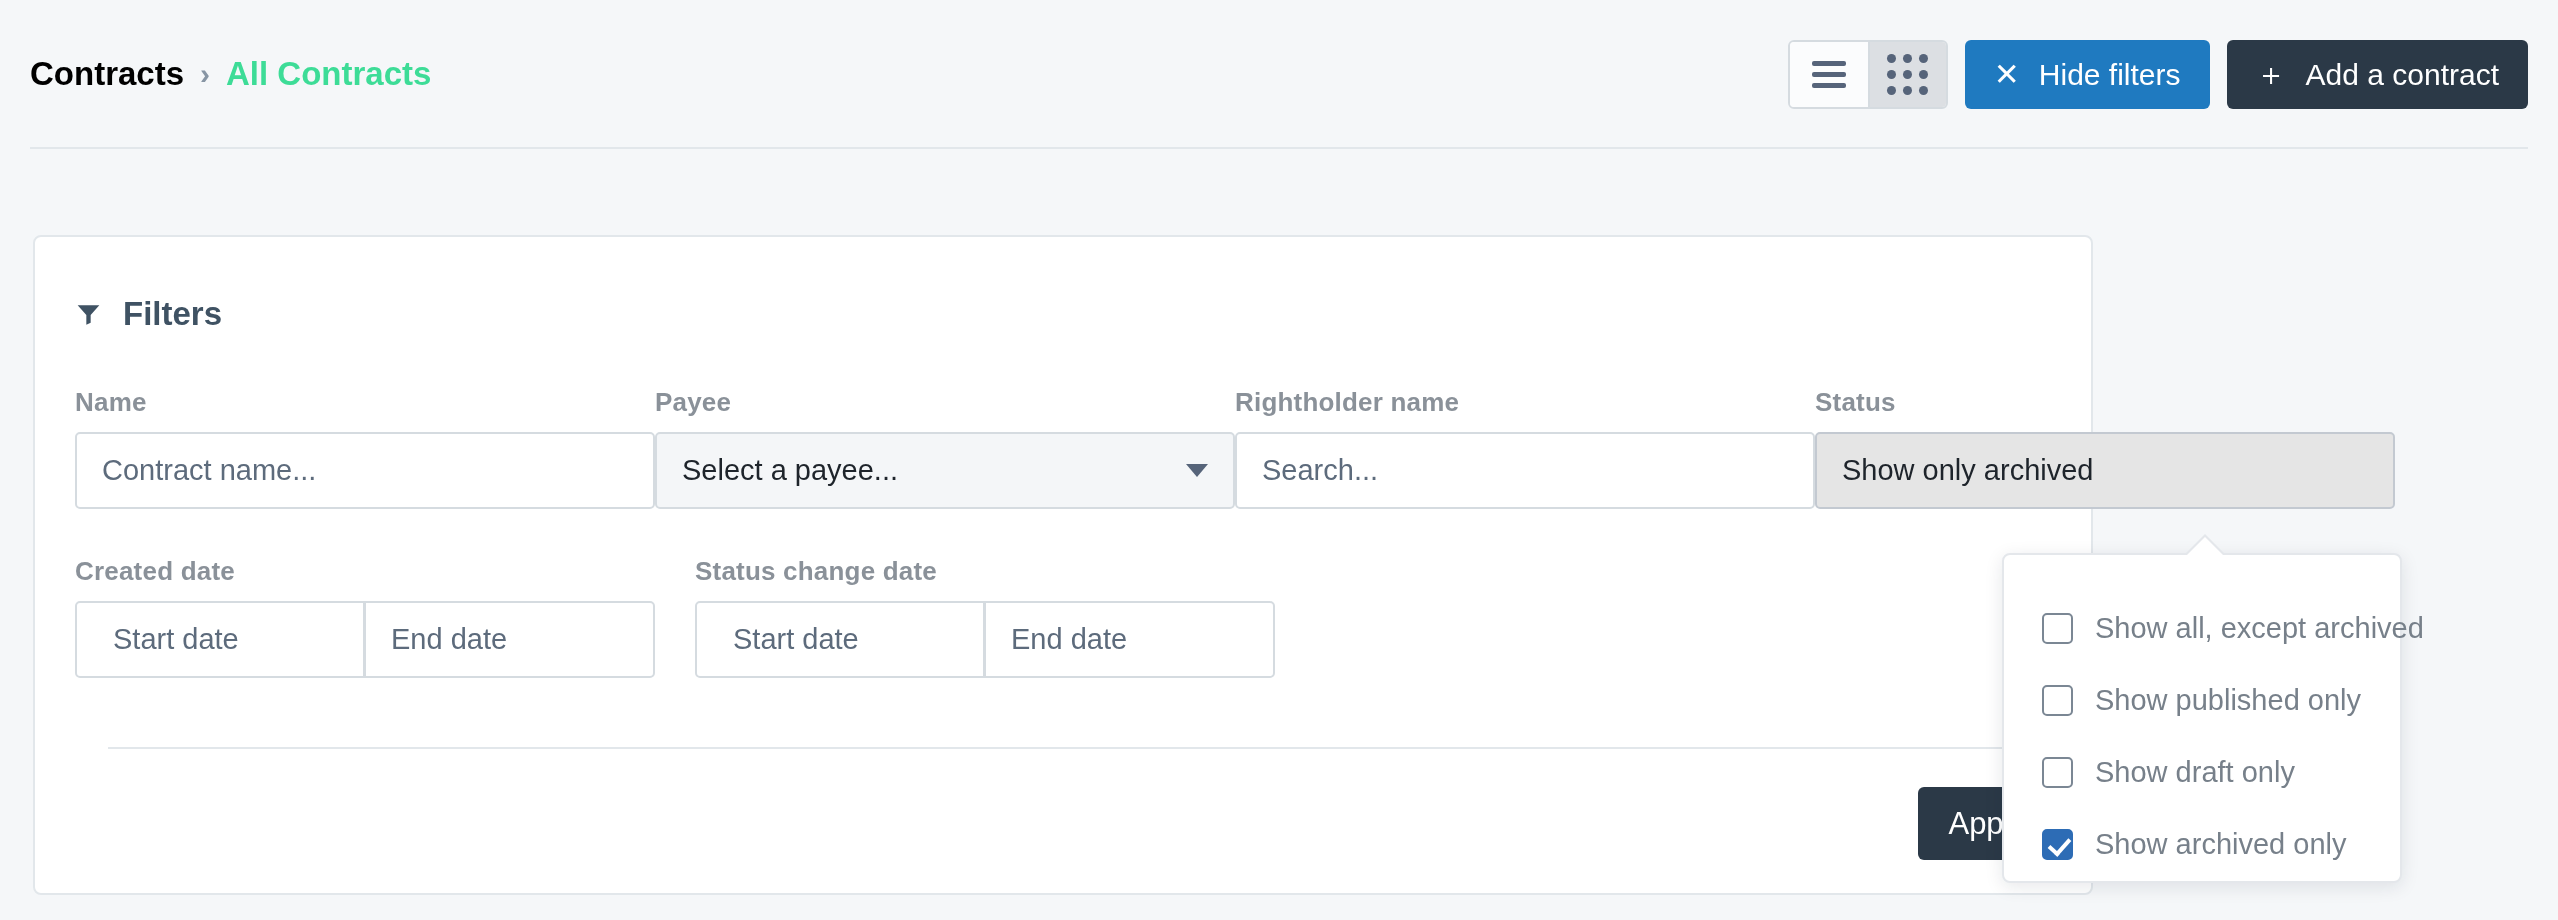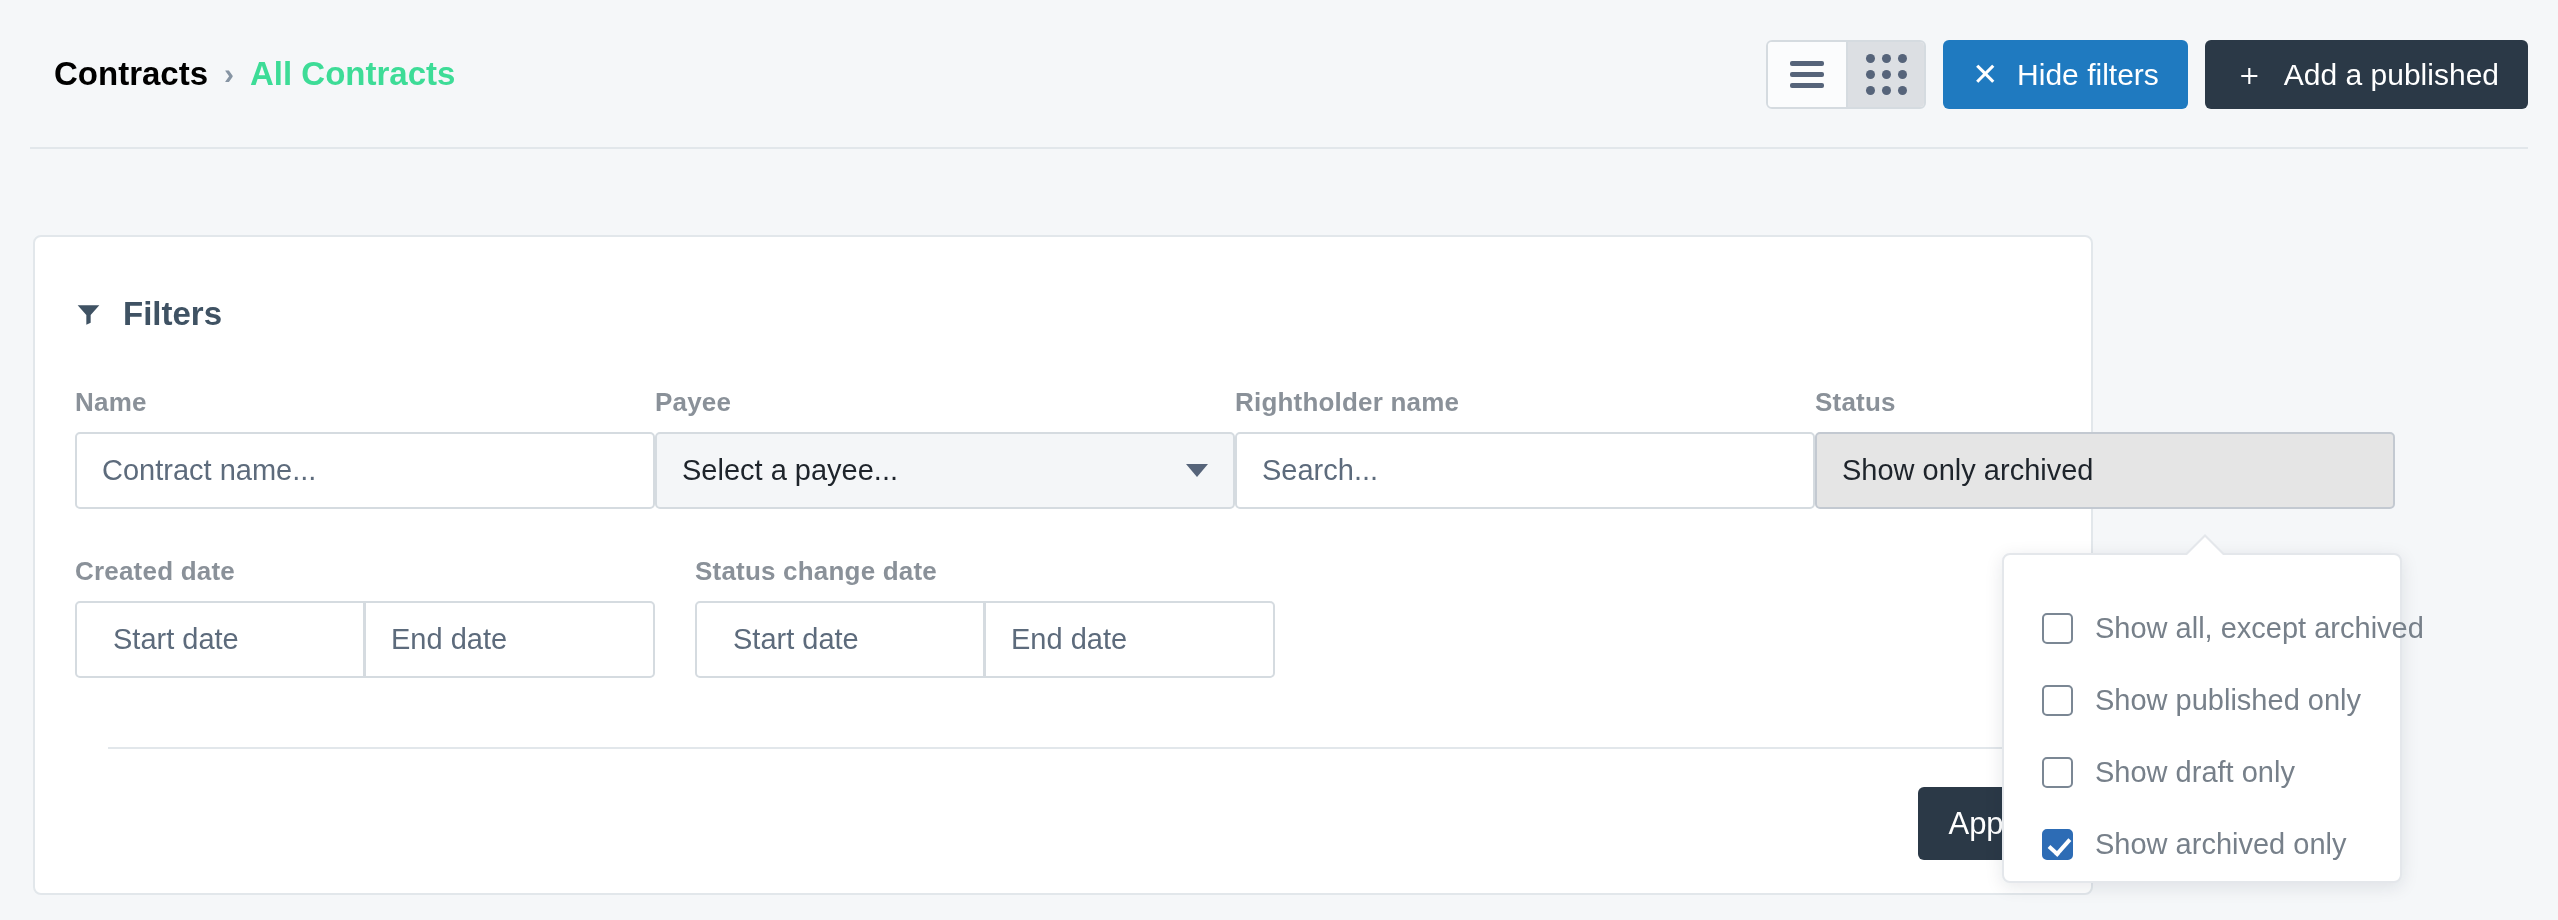--- a/index.html
+++ b/index.html
@@ -22,21 +22,20 @@
 
   .breadcrumb {
     position: absolute;
     left: 30px;
     top: 55px;
     display: flex;
     align-items: center;
     gap: 16px;
     font-size: 33px;
     font-weight: bold;
-    margin-left: 24px;
   }
   .crumb-sep {
     color: #8795a4;
     font-size: 30px;
     font-weight: bold;
     line-height: 1;
   }
   .crumb-current { color: #3ddc97; }
 
   .header-divider {
@@ -358,21 +357,21 @@
       </div>
     </div>
 
     <button class="btn btn-hide">
       <span class="glyph">✕</span>
       <span>Hide filters</span>
     </button>
 
     <button class="btn btn-add">
       <span class="glyph">＋</span>
-      <span>Add a published</span>
+      <span>Add a contract</span>
     </button>
 
   </div>
 
   <div class="header-divider"></div>
 </div>
 
 <div class="card">
 
   <div class="card-title">

